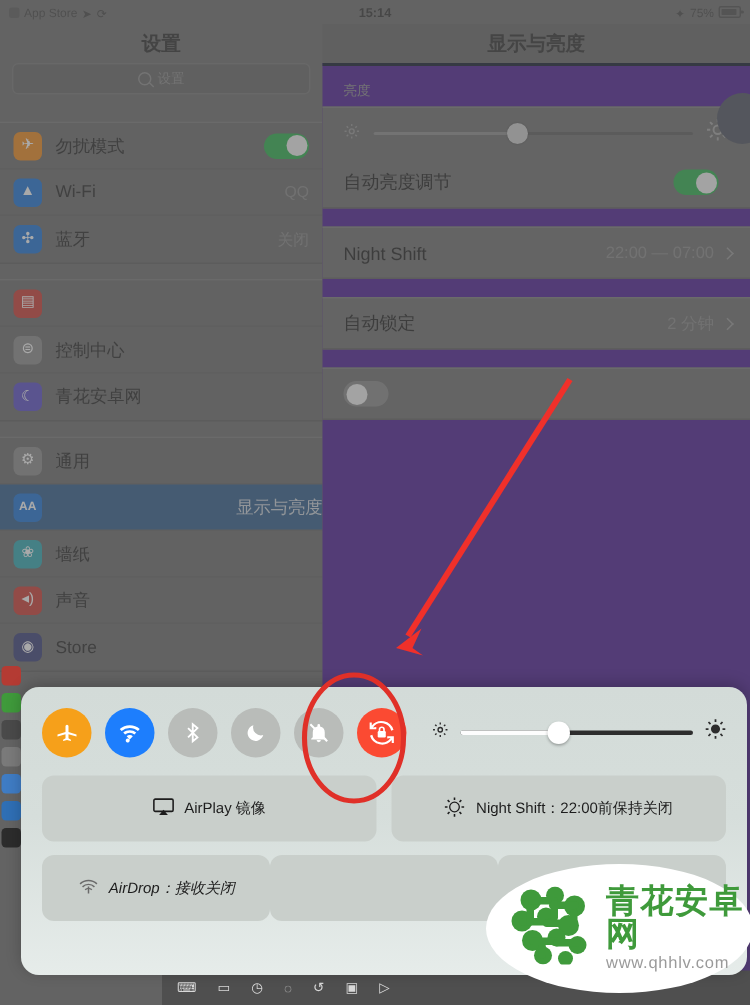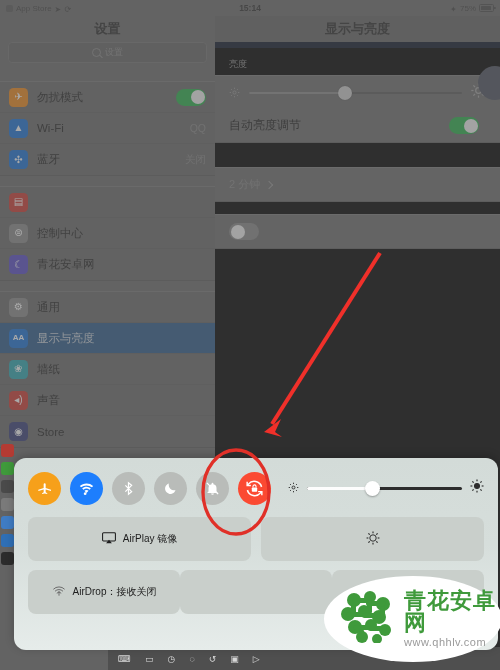--- a/index.html
+++ b/index.html
@@ -30,37 +30,37 @@
   .sb-title{height:26px;line-height:26px;text-align:center;font-size:13px;font-weight:700;color:#2d2d2d;}
   .searchwrap{padding:0 8px 8px 8px;}
   .searchbox{height:19px;border-radius:4px;background:#666;display:flex;align-items:center;
     justify-content:center;gap:4px;font-size:9px;color:#8f8f8f;border:1px solid #777;}
   .mag{width:7px;height:7px;border:1.2px solid #8f8f8f;border-radius:50%;position:relative;display:inline-block;}
   .mag::after{content:"";position:absolute;right:-3px;bottom:-1px;width:4px;height:1.2px;background:#8f8f8f;transform:rotate(45deg);}
 
   .group{margin-top:10px;border-top:1px solid #7b7b7b;border-bottom:1px solid #5f5f5f;background:#6b6b6b;}
   .row{display:flex;align-items:center;height:31px;padding-left:9px;border-bottom:1px solid #646464;box-sizing:border-box;}
   .row:last-child{border-bottom:none;}
-  .row.sel{background:#2f5d8c;}
+  .row.sel{background:#2f5d8c;text-align:right;}
   .ico{width:19px;height:19px;border-radius:4.5px;flex:none;margin-right:9px;
     display:flex;align-items:center;justify-content:center;color:#fff;font-size:10px;line-height:1;}
   .lbl{font-size:11.5px;color:#262626;flex:1;}
   .row.sel .lbl{color:#cfd6de;}
   .rval{font-size:10.5px;color:#8b8b8b;margin-right:9px;}
   .swt{width:30px;height:17px;border-radius:9px;margin-right:9px;flex:none;position:relative;}
   .swt.on{background:#2bb24c;}
   .swt.off{background:#8b8b8b;}
   .swt i{position:absolute;top:1.5px;width:14px;height:14px;border-radius:50%;background:#f2f2f2;display:block;}
   .swt.on i{right:1.5px;}
   .swt.off i{left:1.5px;}
 
   
   .detail{position:absolute;left:215px;top:16px;right:0;bottom:0;background:#676767;z-index:2;}
   .dt-title{height:26px;line-height:26px;text-align:center;font-size:13px;font-weight:700;color:#2e2e2e;}
-  .dt-body{position:absolute;top:26px;left:0;right:0;bottom:0;background:#000000;border-top:6px solid #0f172a;}
+  .dt-body{position:absolute;top:26px;left:0;right:0;bottom:0;background:#4c1d95;border-top:2px solid #0f172a;}
   .sec-hd{font-size:9px;color:#909090;padding:10px 0 4px 14px;}
   .card{background:#6f6f6f;border-top:1px solid #7d7d7d;border-bottom:1px solid #616161;}
   .drow{display:flex;align-items:center;height:33px;padding:0 12px 0 14px;box-sizing:border-box;
         border-bottom:1px solid #666;}
   .drow:last-child{border-bottom:none;}
   .dlbl{font-size:12px;color:#1f1f1f;flex:1;}
   .dval{font-size:11px;color:#8d8d8d;margin-right:6px;}
   .chev{width:5px;height:5px;border-right:1.4px solid #9a9a9a;border-bottom:1.4px solid #9a9a9a;
         transform:rotate(-45deg);flex:none;}
   .brrow{display:flex;align-items:center;height:33px;padding:0 14px;box-sizing:border-box;gap:9px;}
@@ -87,21 +87,21 @@
   .ccbtn.off{background:#b9bcb9;}
   .ccbtn.orange{background:#f6a01a;}
   .ccbtn.blue{background:#1d7efd;}
   .ccbtn.red{background:#fb4a32;}
   .cc-slider{flex:1;display:flex;align-items:center;gap:8px;margin-left:8px;}
   .cctrack{flex:1;height:3px;background:#2d2d2d;border-radius:3px;position:relative;}
   .cctrack .ccfill{position:absolute;left:0;top:0;bottom:0;background:#fdfdfd;border-radius:3px;}
   .cctrack .ccthumb{position:absolute;top:50%;width:15px;height:15px;margin-top:-7.5px;margin-left:-7.5px;
         border-radius:50%;background:#fff;box-shadow:0 1px 2px rgba(0,0,0,.3);}
   .cc-grid{display:flex;gap:10px;margin-top:9px;}
-  .cc-grid2{display:flex;gap:0;margin-top:9px;}
+  .cc-grid2{display:flex;gap:0;margin-top:9px;font-style:italic;}
   .tile{background:#c9cfcb;border-radius:8px;height:44px;display:flex;align-items:center;
         justify-content:center;gap:7px;font-size:10px;color:#1d1d1d;}
   .tile.half{flex:1;}
   .tile.q{flex:1;}
   .watermark{position:absolute;right:-2px;bottom:8px;width:178px;height:86px;background:#fff;
         border-radius:50%;z-index:30;display:flex;align-items:center;gap:6px;padding-left:14px;
         box-sizing:border-box;}
   .wm-txt{display:flex;flex-direction:column;line-height:1;}
   .wm-cn{font-size:22px;font-weight:700;color:#3f9a3b;letter-spacing:1px;}
   .wm-url{font-size:11px;color:#9a9a9a;margin-top:3px;letter-spacing:.5px;}
@@ -247,24 +247,32 @@
         </div>
         <div class="drow">
           <span class="dlbl">自动亮度调节</span>
           <span class="swt on">
               <i></i>
             </span>
         </div>
       </div>
 
       <div class="gap"></div>
+      <div class="card">
+        <div class="drow">
+          <span class="dlbl">Night Shift</span>
+          <span class="dval">22:00 — 07:00</span>
+          <span class="chev"></span>
+        </div>
+      </div>
 
       <div class="gap"></div>
       <div class="card">
         <div class="drow">
+          <span class="dlbl">自动锁定</span>
           <span class="dval">2 分钟</span>
           <span class="chev"></span>
         </div>
       </div>
 
       <div class="gap"></div>
       <div class="card">
         <div class="drow">
           <span class="swt off">
               <i></i>
@@ -380,20 +388,21 @@
                 <line x1="20" y1="12" x2="23" y2="12"></line>
                 <line x1="4.2" y1="4.2" x2="6.3" y2="6.3"></line>
                 <line x1="17.7" y1="17.7" x2="19.8" y2="19.8"></line>
                 <line x1="19.8" y1="4.2" x2="17.7" y2="6.3"></line>
                 <line x1="6.3" y1="17.7" x2="4.2" y2="19.8"></line>
               </g>
               <path d="M12 6.5a5.5 5.5 0 0 0 0 11 5.5 5.5 0 0 1 0-11z" fill="#1d1d1d"></path>
               <circle cx="12" cy="12" r="5.5" fill="none" stroke="#1d1d1d" stroke-width="1.5"></circle>
             </svg>
         </span>
+        <span>Night Shift：22:00前保持关闭</span>
       </div>
     </div>
 
     <div class="cc-grid2">
       <div class="tile half">
         <span>
           <svg width="14" height="14" viewBox="0 0 24 24" fill="none" stroke="#6a6a6a" stroke-width="1.7">
               <path d="M12 20v-8"></path>
               <path d="M8.2 15.8a5.4 5.4 0 0 1 7.6 0"></path>
               <path d="M5.2 12.4a9.6 9.6 0 0 1 13.6 0"></path>

